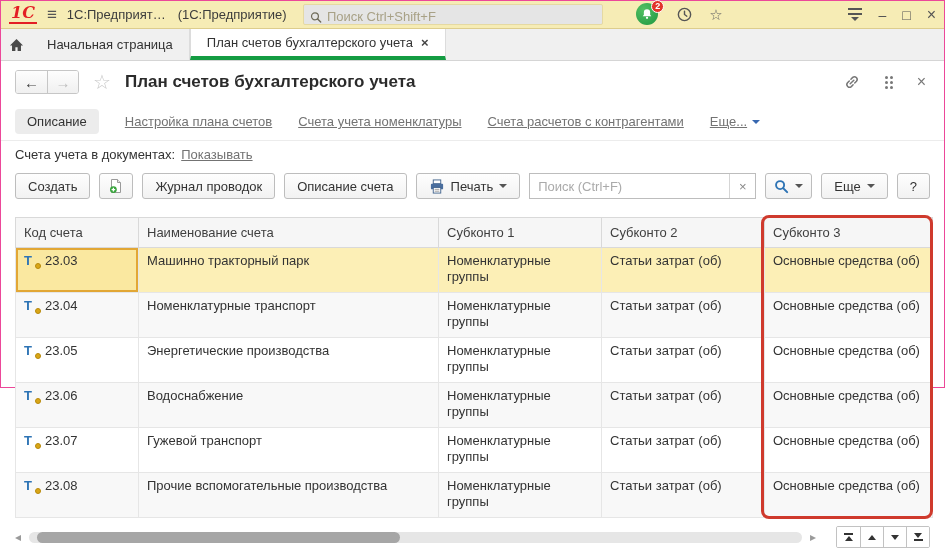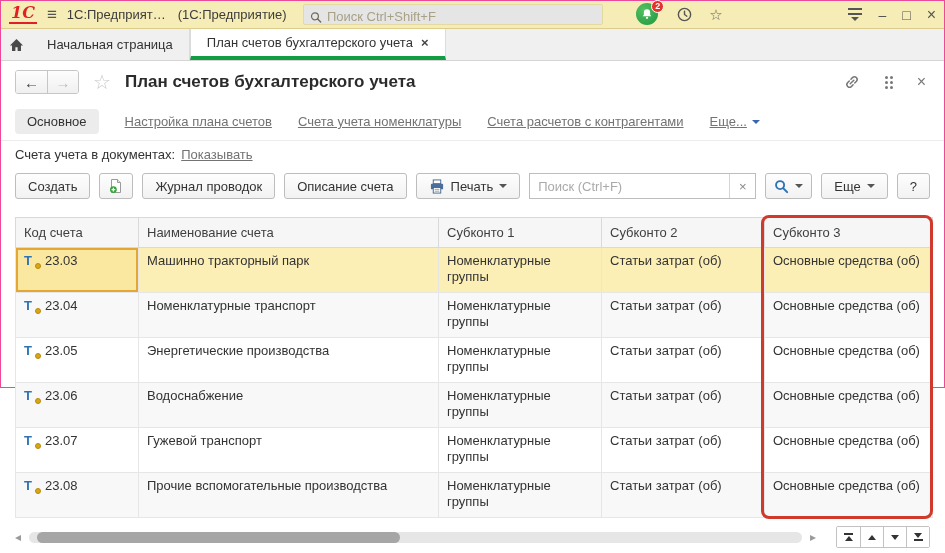--- a/index.html
+++ b/index.html
@@ -173,21 +173,21 @@
           <span></span>
           <span></span>
           <span></span>
           <span></span>
         </span>
       <span class="fh-close">×</span>
     </div>
   </div>
 
   <div class="sections">
-    <span class="chip">Основное</span>
+    <span class="chip">Описание</span>
     <a class="slink">Настройка плана счетов</a>
     <a class="slink">Счета учета номенклатуры</a>
     <a class="slink">Счета расчетов с контрагентами</a>
     <span class="morelink">
       <a class="slink">Еще...</a>
       <span class="caret blue"></span>
     </span>
   </div>
 
   <div class="docsrow">

